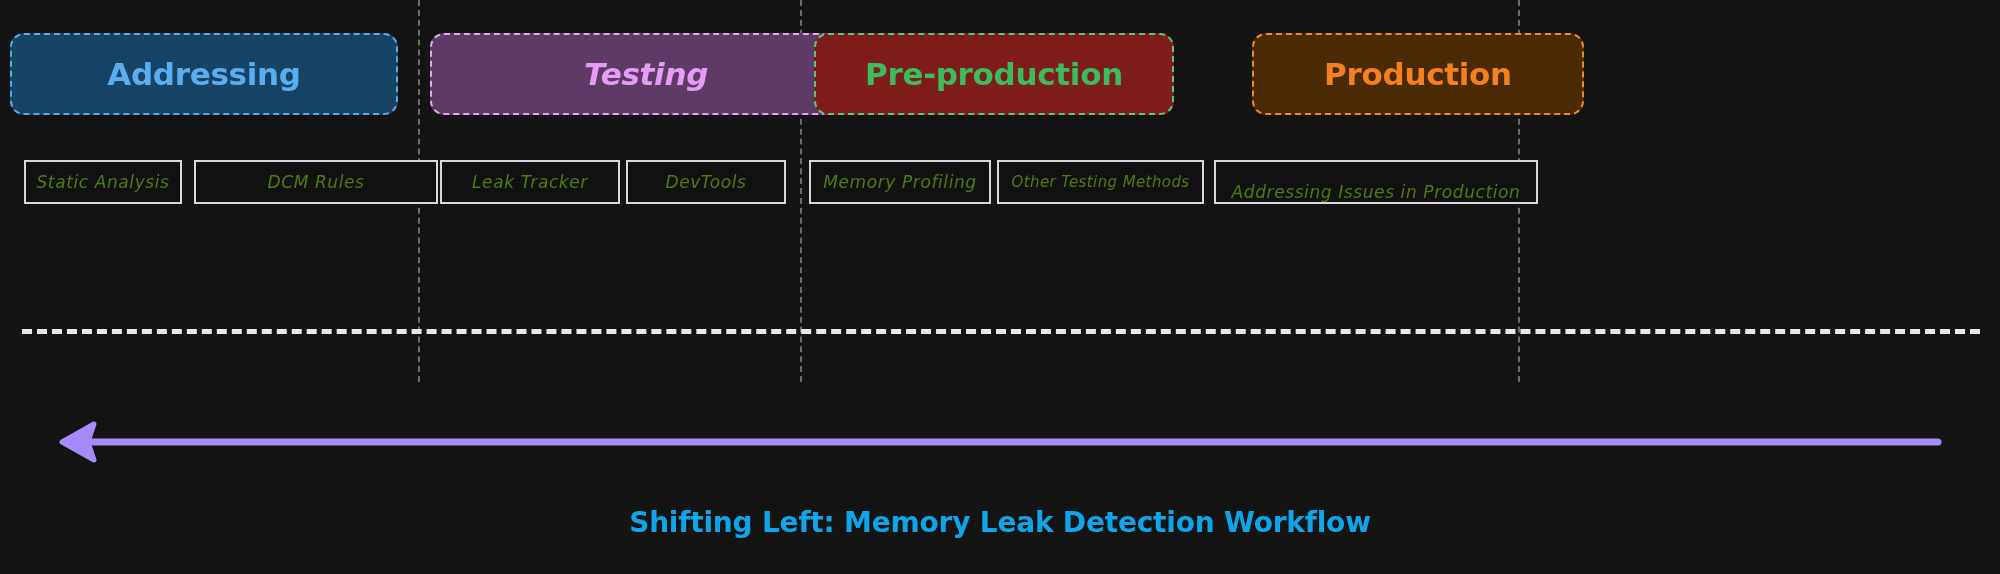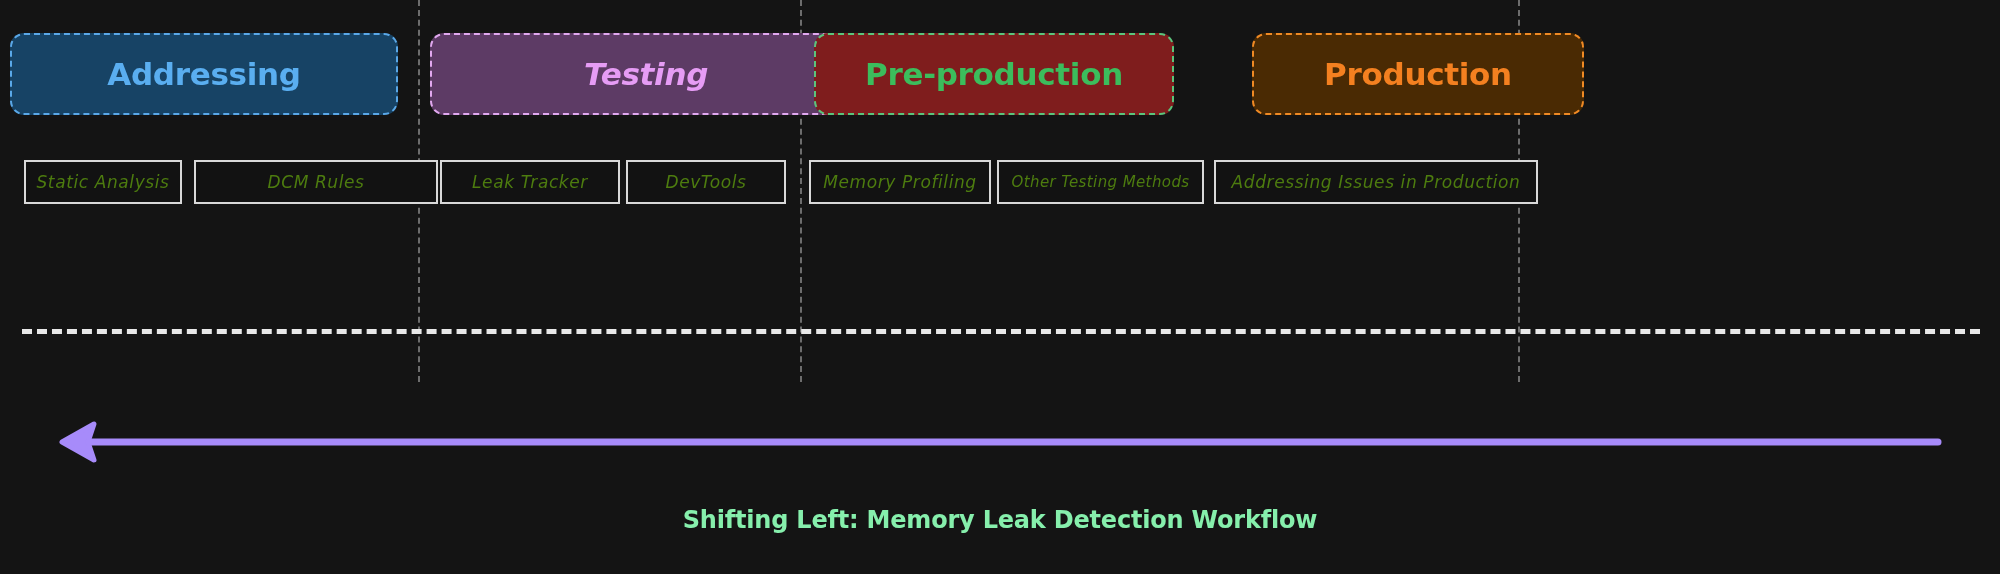--- a/index.html
+++ b/index.html
@@ -102,22 +102,22 @@
   #caption {
     position: absolute;
     left: 0;
     top: 506px;
     width: 2000px;
     text-align: center;
   }
   #caption-text {
     font-family: "DejaVu Sans", sans-serif;
     font-weight: bold;
-    font-size: 24px;
-    color: #86efac;
+    font-size: 28px;
+    color: #0ea5e9;
     letter-spacing: -0.2px;
   }
 </style>
 </head>
 <body>
 
 <div id="stage">
 
   <div class="lane-divider" style="left:418px"></div>
   <div class="lane-divider" style="left:800px"></div>
@@ -153,21 +153,21 @@
     <span class="tool-box-label">DevTools</span>
   </div>
 
   <div class="tool-box" style="left:809px; width:182px;">
     <span class="tool-box-label">Memory Profiling</span>
   </div>
   <div class="tool-box small" style="left:997px; width:207px;">
     <span class="tool-box-label">Other Testing Methods</span>
   </div>
 
-  <div class="tool-box" style="left:1214px; width:324px;">
+  <div class="tool-box" style="left:1214px; width:324px;align-items:flex-end;">
     <span class="tool-box-label">Addressing Issues in Production</span>
   </div>
 
   <div id="separator-line"></div>
 
   <svg id="shift-arrow" viewBox="0 0 1900 60" xmlns="http://www.w3.org/2000/svg">
     <line x1="1890" y1="30" x2="26" y2="30" stroke="#a78bfa" stroke-width="7" stroke-linecap="round"></line>
     <path d="M 14 30 L 46 12 L 40 30 L 46 48 Z" fill="#a78bfa" stroke="#a78bfa" stroke-width="5" stroke-linejoin="round"></path>
   </svg>
 

